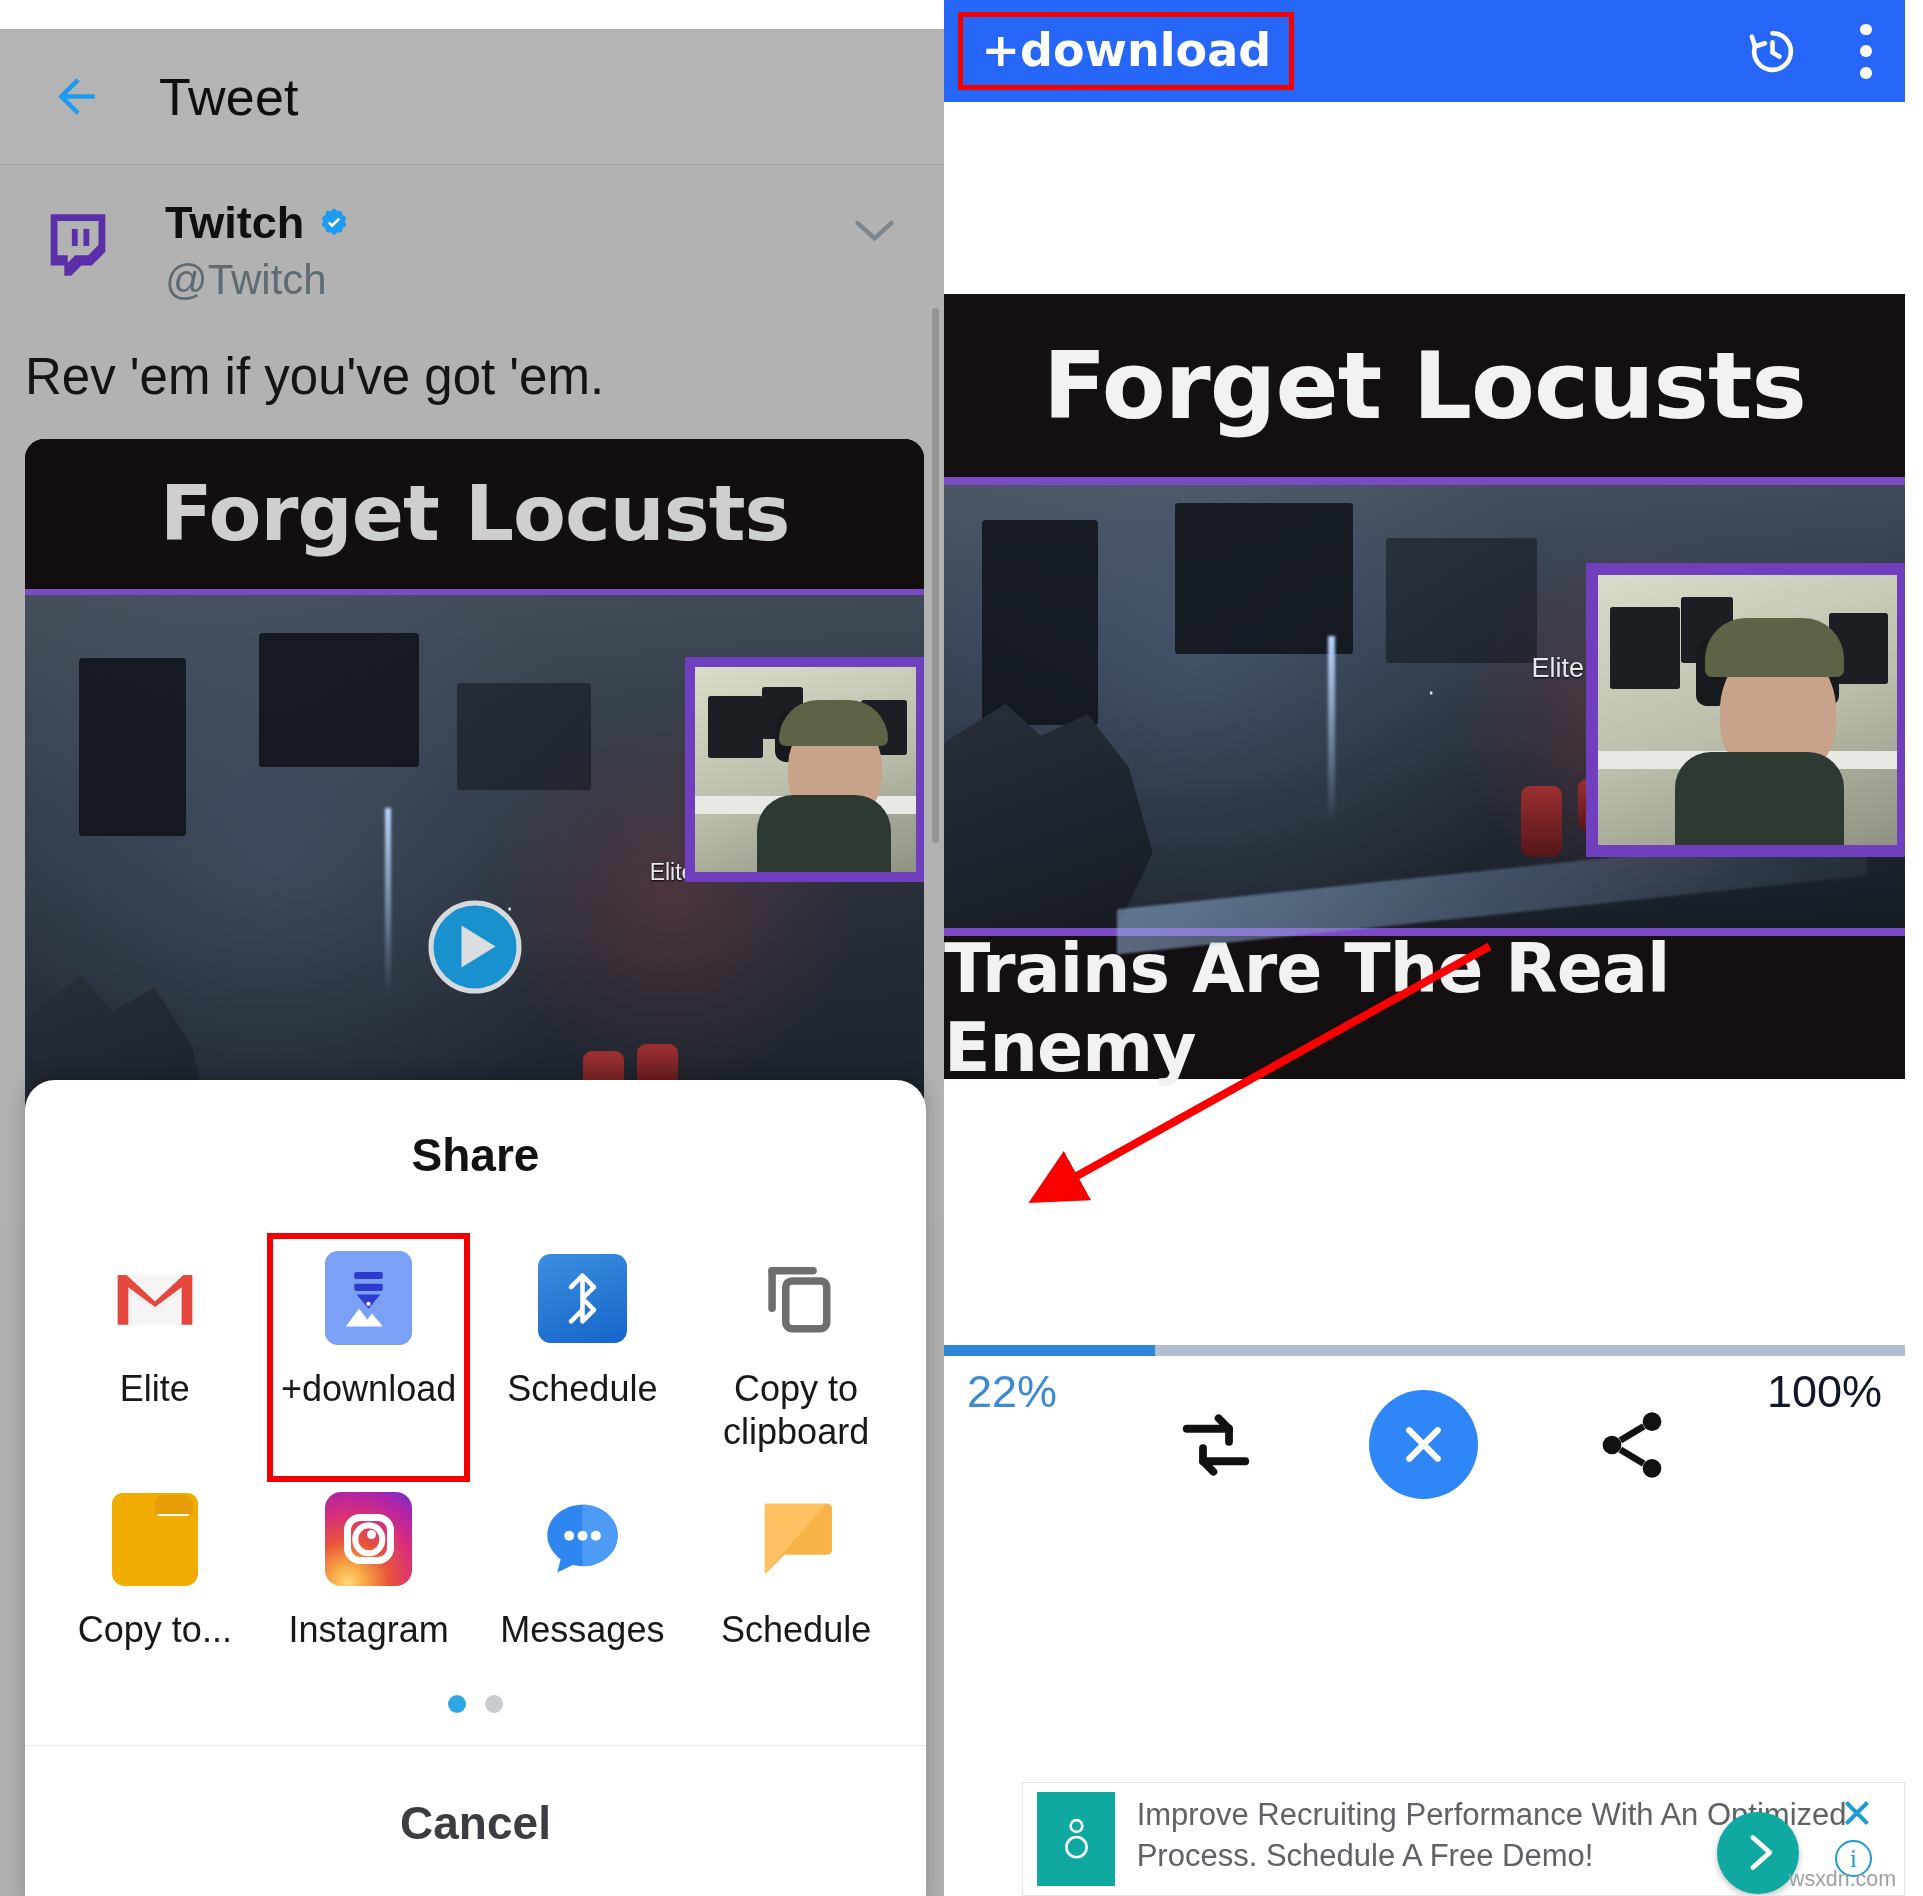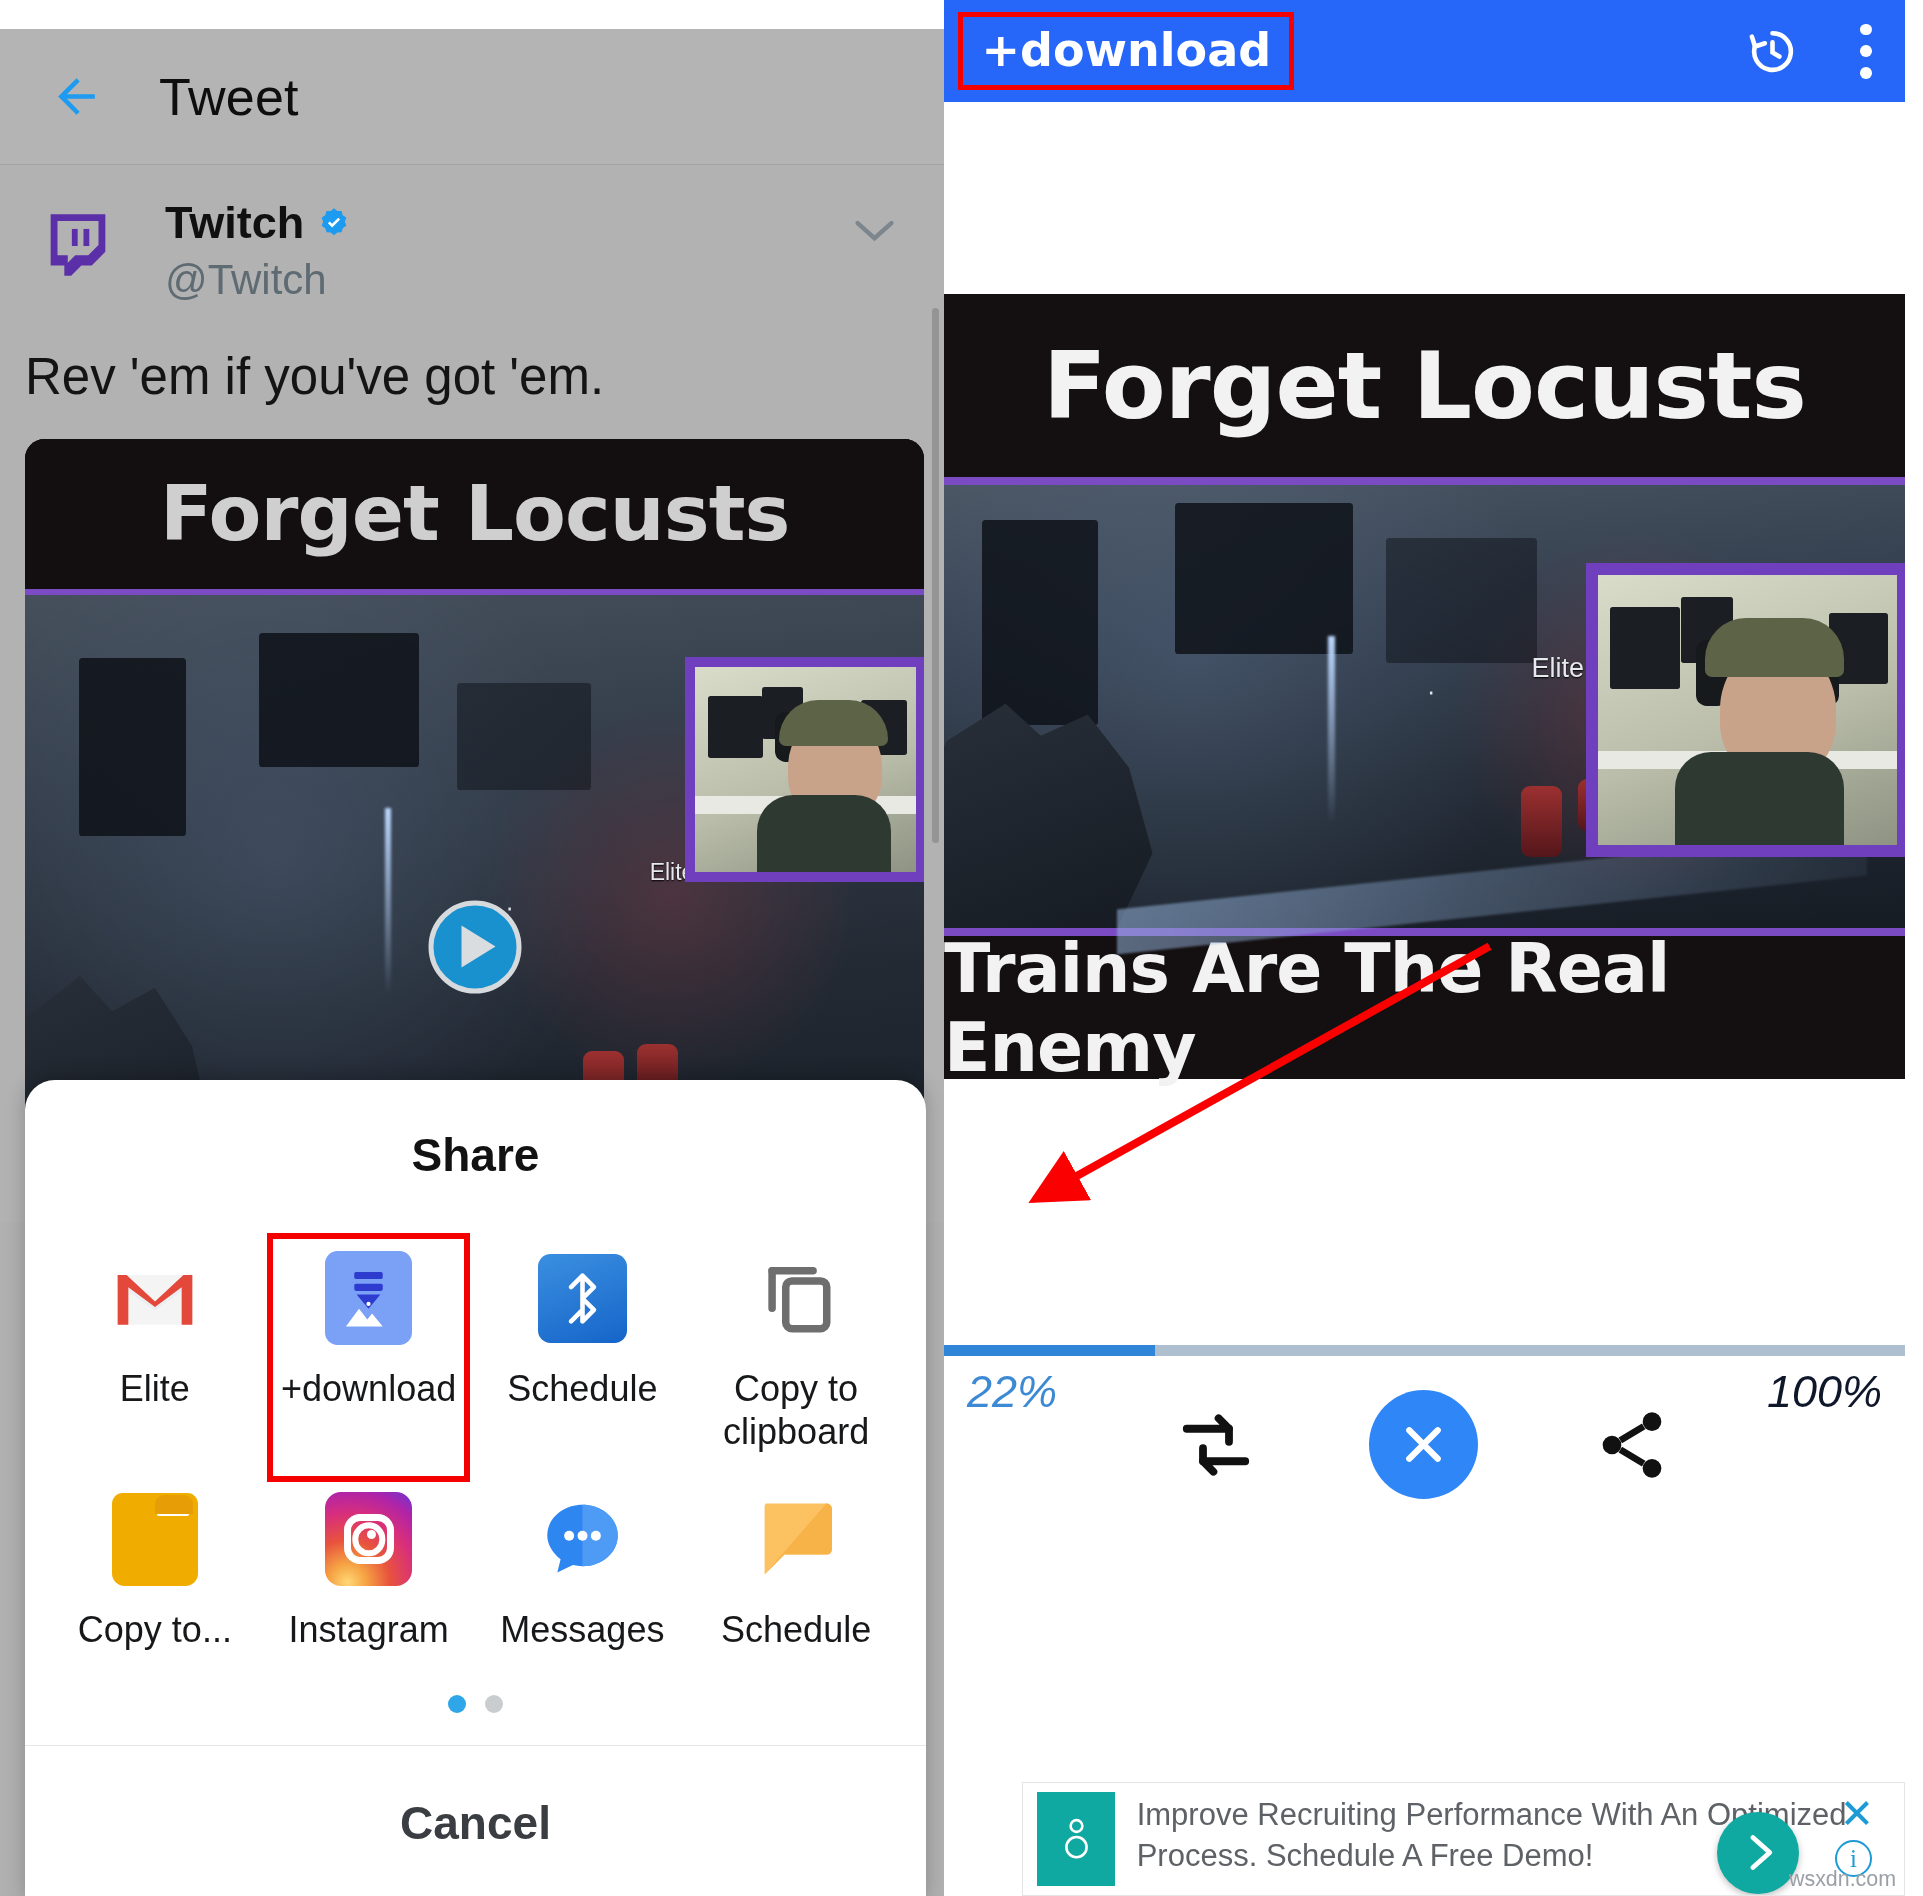--- a/index.html
+++ b/index.html
@@ -299,21 +299,21 @@
       linear-gradient(175deg, #4a5562 0%, #354050 32%, #242c37 64%, #161c24 100%);
   }
   .dl-facecam {
     position: absolute; right: -3.6px; top: 78px;
     width: 323px; height: 294px;
     border: 12.5px solid #6f3fbd; background:#cfd3c4; overflow: hidden;
   }
 
   .dl-white-2 { background: #fff; height: 267px; }
 
-  .progress-wrap { position: relative; font-style: italic; }
+  .progress-wrap { position: relative; }
   .progress-track { height: 10.7px; background: #aebfd0; }
   .progress-fill { height: 10.7px; width: 22%; background: #2f86d8; }
   .progress-labels {
     display: flex; justify-content: space-between;
     padding: 10.7px 23px 0 23px;
   }
   .pct-left { color: #3d8ad4; font-size: 45px; }
   .pct-right { color: #0f172a; font-size: 45px; }
 
   .dl-controls {

